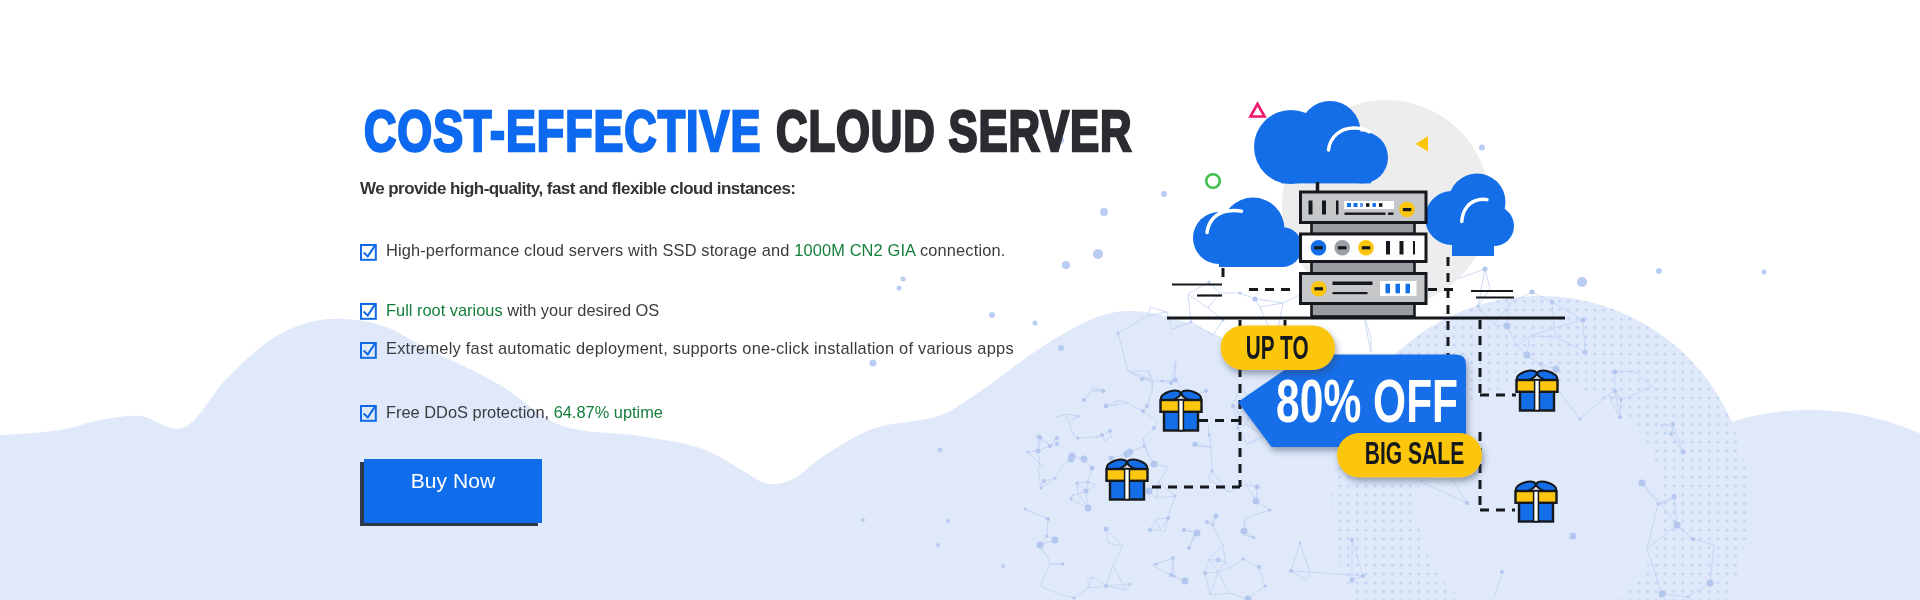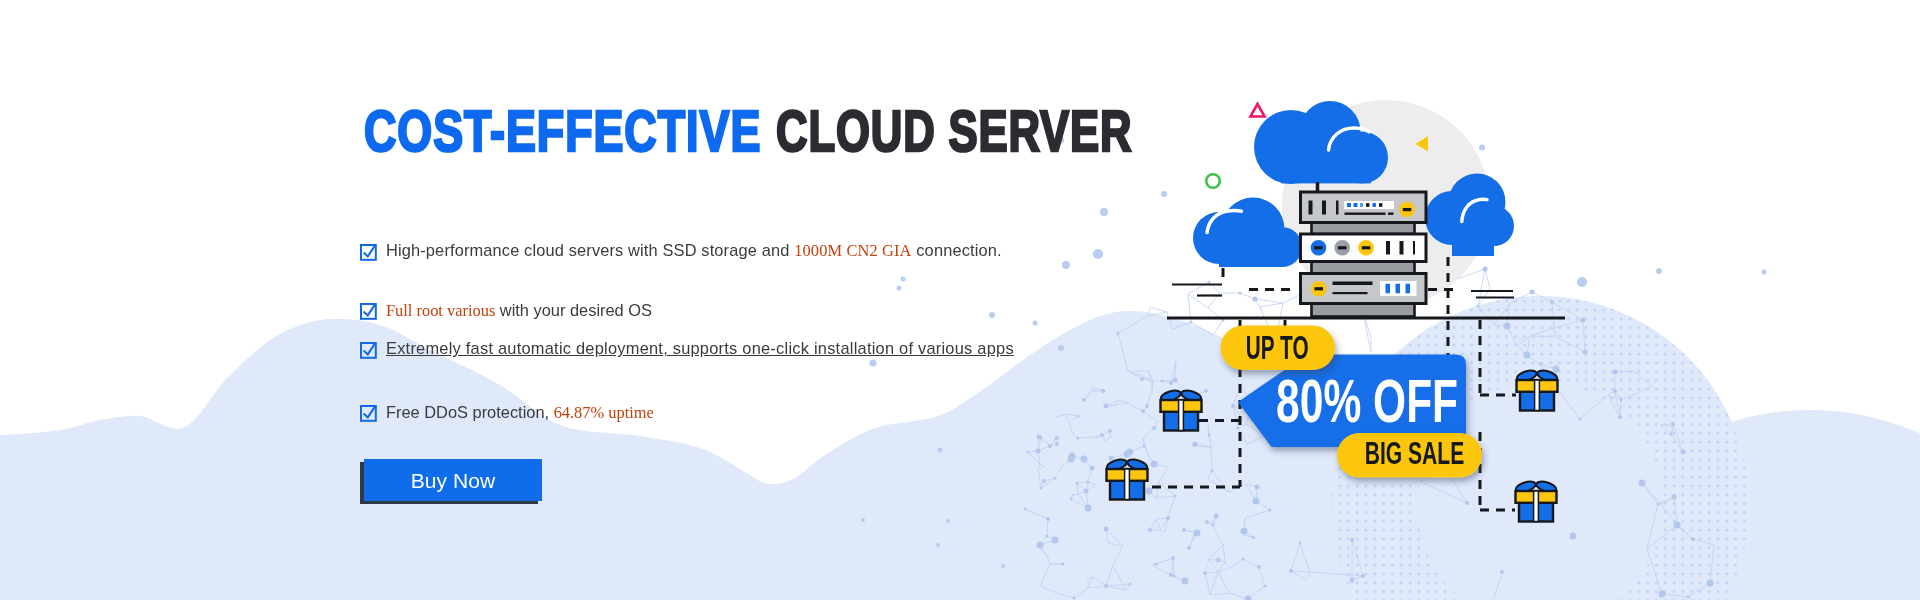--- a/index.html
+++ b/index.html
@@ -7,22 +7,22 @@
   #stage{position:relative;width:1920px;height:600px;overflow:hidden;background:#fff;}
   #art{position:absolute;left:0;top:0;}
   .h1{position:absolute;left:0;top:103px;font-size:57.5px;font-weight:bold;white-space:nowrap;line-height:1;}
   .h1 span{position:absolute;transform-origin:0 0;}
   .h1 .b{left:363.8px;color:#0d6af0;-webkit-text-stroke:2.6px #0d6af0;letter-spacing:1.24px;transform:scaleX(0.78);}
   .h1 .d{left:775.6px;color:#2b2c31;-webkit-text-stroke:2.6px #2b2c31;letter-spacing:1.1px;transform:scaleX(0.76);}
   .sub{position:absolute;left:360px;top:179px;font-size:17px;letter-spacing:-0.55px;font-weight:bold;color:#333;white-space:nowrap;}
   .row{position:absolute;left:360px;font-size:16.4px;color:#3b3b3d;white-space:nowrap;}
   .row svg{position:absolute;left:0;top:0;}
   .row span.t{position:absolute;left:26px;top:0px;}
-  .bl{color:#c2410c;font-family:Liberation Serif, serif;}
-  .btn{position:absolute;left:364px;top:459px;width:178px;height:42px;background:#0f6ceb;
+  .bl{color:#15803d;}
+  .btn{position:absolute;left:364px;top:459px;width:178px;height:64px;background:#0f6ceb;
        box-shadow:-4px 3px 0 0 #2e3949;color:#fff;font-size:21px;text-align:center;line-height:43.5px;letter-spacing:0.1px;}
 </style>
 </head>
 <body>
 <div id="stage">
 <svg id="art" width="1920" height="600" viewBox="0 0 1920 600">
   <defs>
     <pattern id="ht" width="8.8" height="8.8" patternUnits="userSpaceOnUse">
       <circle cx="2" cy="2" r="1.5" fill="#bcd0f2"></circle>
     </pattern>
@@ -723,40 +723,41 @@
     </g>
   </g>
   <use href="#giftdef" transform="translate(-356,20)"></use>
   <use href="#giftdef" transform="translate(-410,89)"></use>
   <use href="#giftdef" transform="translate(-1,111)"></use>
 </svg>
 <div class="h1">
       <span class="b">COST-EFFECTIVE</span> 
       <span class="d">CLOUD SERVER</span>
     </div>
+<div class="sub">We provide high-quality, fast and flexible cloud instances:</div>
 <div class="row" style="top:243.6px;">
   <svg width="17" height="17" viewBox="0 0 17 17">
         <rect x="1" y="1" width="14.8" height="14.8" fill="none" stroke="#106ae8" stroke-width="2"></rect>
         <path d="M3.6 8.5 L7.8 12.4 L15.2 1.1" fill="none" stroke="#106ae8" stroke-width="2"></path>
       </svg>
   <span class="t" style="top:-2.5px;letter-spacing:0.14px;">High-performance cloud servers with SSD storage and <span class="bl">1000M CN2 GIA</span> connection.</span>
 </div>
 <div class="row" style="top:303.4px;">
   <svg width="17" height="17" viewBox="0 0 17 17">
         <rect x="1" y="1" width="14.8" height="14.8" fill="none" stroke="#106ae8" stroke-width="2"></rect>
         <path d="M3.6 8.5 L7.8 12.4 L15.2 1.1" fill="none" stroke="#106ae8" stroke-width="2"></path>
       </svg>
   <span class="t" style="top:-2.5px;"><span class="bl">Full root various</span> with your desired OS</span>
 </div>
 <div class="row" style="top:341.8px;">
   <svg width="17" height="17" viewBox="0 0 17 17">
         <rect x="1" y="1" width="14.8" height="14.8" fill="none" stroke="#106ae8" stroke-width="2"></rect>
         <path d="M3.6 8.5 L7.8 12.4 L15.2 1.1" fill="none" stroke="#106ae8" stroke-width="2"></path>
       </svg>
-  <span class="t" style="top:-2.5px;letter-spacing:0.24px;text-decoration:underline;">Extremely fast automatic deployment, supports one-click installation of various apps</span>
+  <span class="t" style="top:-2.5px;letter-spacing:0.24px;">Extremely fast automatic deployment, supports one-click installation of various apps</span>
 </div>
 <div class="row" style="top:405px;">
   <svg width="17" height="17" viewBox="0 0 17 17">
         <rect x="1" y="1" width="14.8" height="14.8" fill="none" stroke="#106ae8" stroke-width="2"></rect>
         <path d="M3.6 8.5 L7.8 12.4 L15.2 1.1" fill="none" stroke="#106ae8" stroke-width="2"></path>
       </svg>
   <span class="t" style="top:-2.5px;">Free DDoS protection, <span class="bl">64.87% uptime</span></span>
 </div>
 <div class="btn">Buy Now</div>
 </div>

